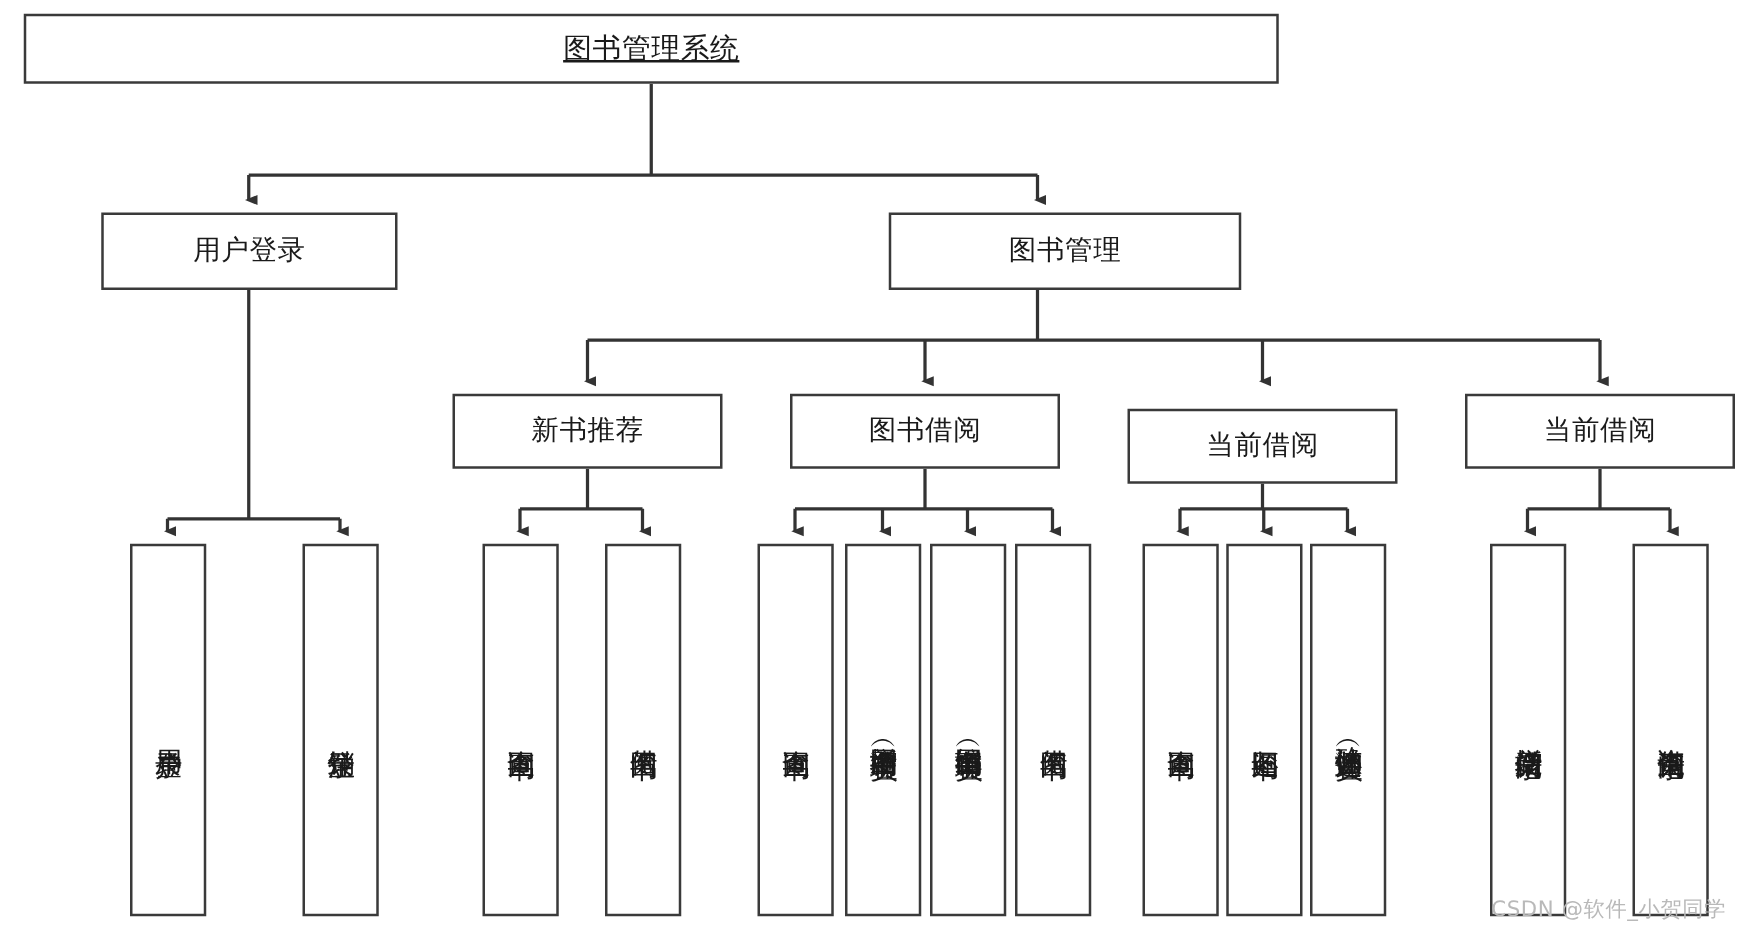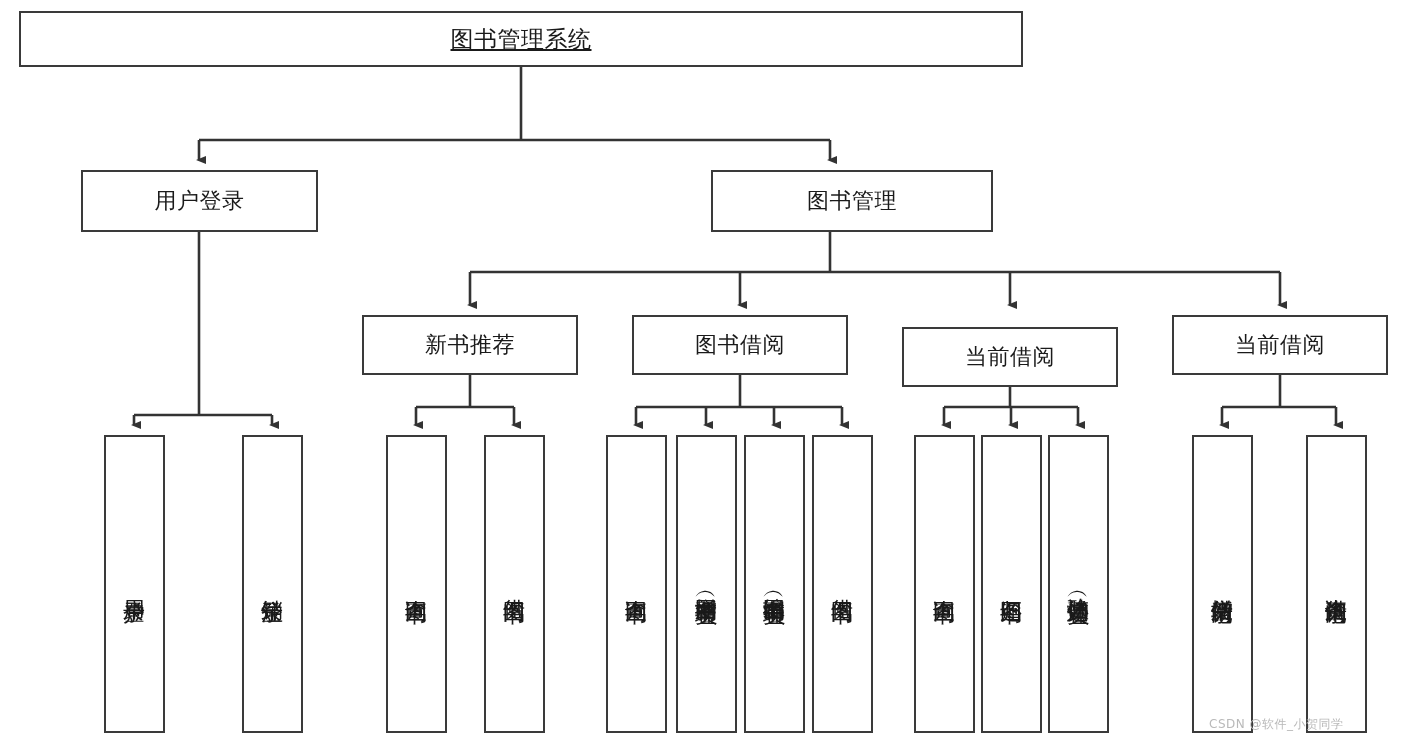--- a/index.html
+++ b/index.html
@@ -54,25 +54,24 @@
     text-orientation: upright;
     font-size: 22px;
     line-height: 1.05;
     letter-spacing: 1px;
     max-height: 100%;
   }
   #root-node .label { font-size: 23px; text-decoration: underline; }
   .watermark {
     position: absolute;
     color: #b9b9b9;
-    font-size: 12px;
+    font-size: 17px;
     white-space: nowrap;
     letter-spacing: 0.5px;
     user-select: none;
-    padding-left: 16px;
   }
 </style>
 </head>
 <body>
 
 <div id="canvas">
 
   <svg class="edges" viewBox="0 0 1405 747">
     <defs>
       <marker id="arrow" markerWidth="10" markerHeight="10" refX="4" refY="7" orient="auto" markerUnits="userSpaceOnUse">

